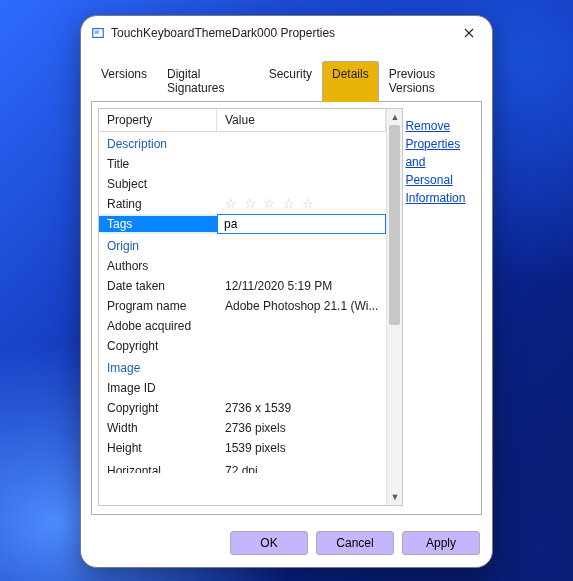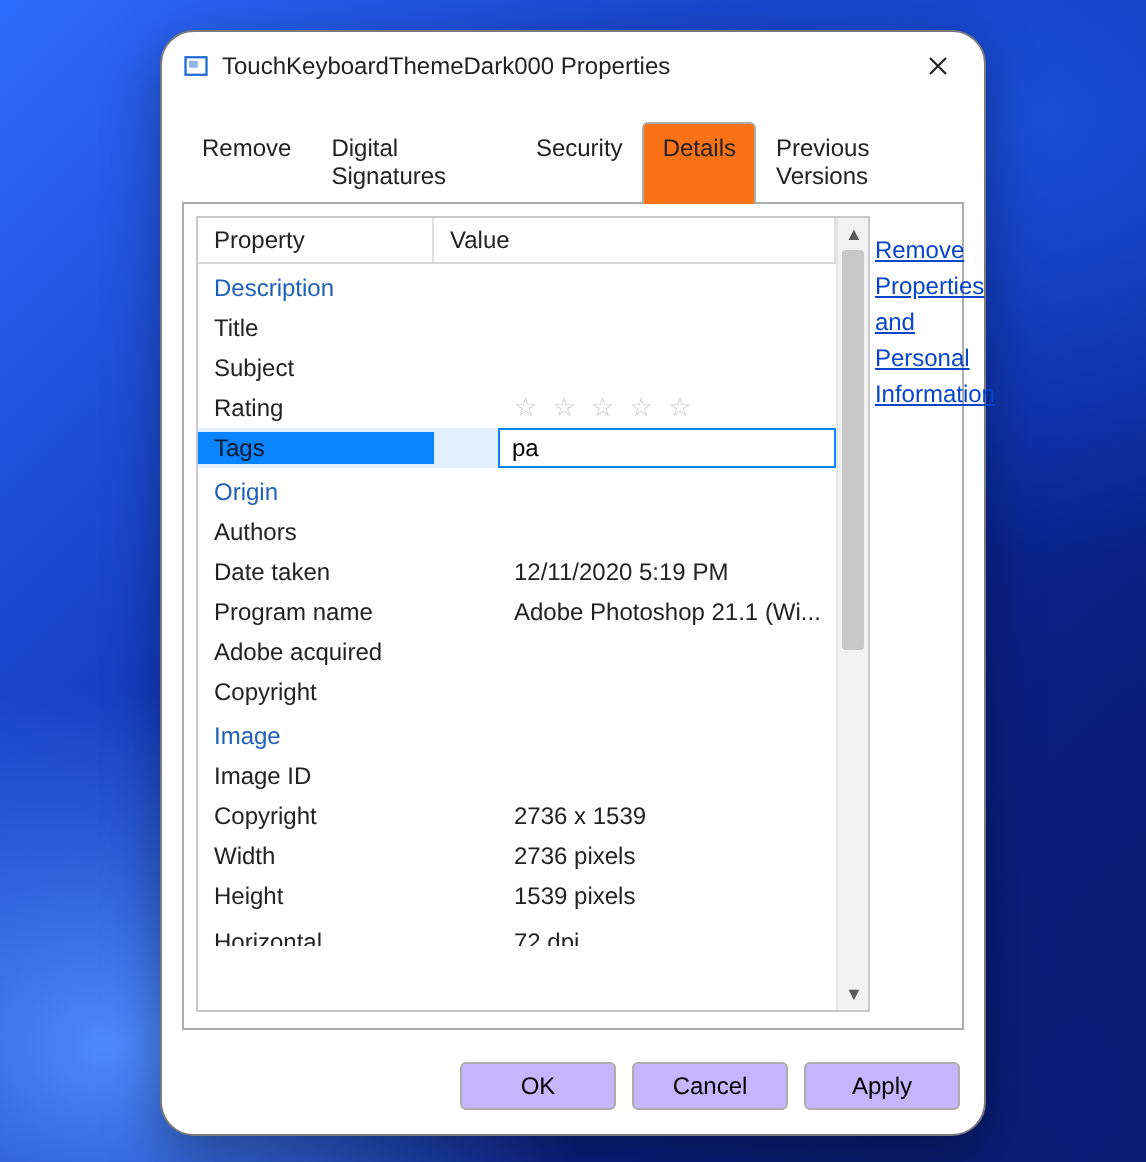--- a/index.html
+++ b/index.html
@@ -15,36 +15,36 @@
   background: #fff; border: 1px solid #7a7a7a; border-radius: 17px;
   box-shadow: 0 10px 28px rgba(0,0,0,.35);
   display: flex; flex-direction: column;
 }
 .titlebar { display: flex; align-items: center; height: 34px; padding: 0 6px 0 10px; }
 .titlebar .file-icon { width: 14px; height: 14px; margin-right: 6px; color: #1e6ad6; }
 .titlebar .title { font-size: 12px; color: #222; flex: 1; white-space: nowrap; overflow: hidden; text-overflow: ellipsis; }
 .titlebar .close { width: 34px; height: 28px; display:flex; align-items:center; justify-content:center; border-radius:4px; }
 .tabs { display:flex; gap:0; padding: 0 10px; margin-top: 10px; }
 .tab { font-size: 12px; color:#222; padding: 5px 9px 7px; border:1px solid transparent; border-bottom:none; cursor:default; position:relative; top:1px; }
-.tab.active { border-color:#adadad; background:#f97316; border-top-left-radius:3px; border-top-right-radius:3px; }
+.tab.active { border-color:#adadad; background:#eab308; border-top-left-radius:3px; border-top-right-radius:3px; }
 .tabpane {
   margin: 0 10px 8px; border:1px solid #adadad; flex:1; display:flex; flex-direction:row; padding:6px 6px 8px;
 }
 .grid-wrap { border:1px solid #c8c8c8; flex:1; display:flex; }
 .grid-scroll { flex:1; overflow:hidden; }
 .gh { display:flex; border-bottom:1px solid #d8d8d8; }
 .gh div { font-size:12px; color:#222; padding:4px 8px; border-right:1px solid #e0e0e0; }
 .gh .c1 { width:118px; }
 .gh .c2 { flex:1; }
-.row { display:flex; align-items:center; min-height:20px;gap:32px; }
+.row { display:flex; align-items:center; min-height:20px; }
 .row .c1 { width:118px; padding:1px 8px; font-size:12px; color:#222; }
 .row .c2 { flex:1; padding:1px 8px; font-size:12px; color:#222; white-space:nowrap; overflow:hidden; text-overflow:ellipsis; }
 .section .c1 { color:#1e5fb8; padding-top:5px; padding-bottom:3px; }
 .row.selected { background:#0a84ff1f; }
-.row.selected .c1 { background:#0a84ff; color:#0f172a; }
+.row.selected .c1 { background:#0a84ff; color:#ffffff; }
 .row.selected .c2 { padding:0; }
 .row.selected input { width:100%; height:20px; font-size:12px; border:1px solid #0a84ff; outline:none; padding:0 6px; background:#fff; }
 .stars { color:#c9c9c9; letter-spacing:2px; font-size:13px; line-height:1; }
 .scrollbar { width:16px; background:#f2f2f2; border-left:1px solid #e3e3e3; display:flex; flex-direction:column; }
 .scrollbar .arrow { height:16px; display:flex; align-items:center; justify-content:center; color:#5a5a5a; font-size:9px; }
 .scrollbar .track { flex:1; position:relative; }
 .scrollbar .thumb { position:absolute; left:2px; right:2px; top:0; height:55%; background:#c7c7c7; border-radius:2px; }
 .linkrow { padding:8px 2px 0; }
 .linkrow a { font-size:12px; color:#0645cc; text-decoration:underline; cursor:default; }
 .buttons { display:flex; justify-content:flex-end; gap:8px; padding:8px 12px 12px; }
@@ -67,21 +67,21 @@
     </span>
     <span class="title">TouchKeyboardThemeDark000 Properties</span>
     <div class="close">
       <svg viewBox="0 0 10 10" width="10" height="10">
           <path d="M1 1 L9 9 M9 1 L1 9" stroke="#222" stroke-width="1.1" fill="none"></path>
         </svg>
     </div>
   </div>
 
   <div class="tabs">
-    <div class="tab">Remove</div>
+    <div class="tab">Versions</div>
     <div class="tab">Digital Signatures</div>
     <div class="tab">Security</div>
     <div class="tab active">Details</div>
     <div class="tab">Previous Versions</div>
   </div>
 
   <div class="tabpane">
     <div class="grid-wrap">
       <div class="grid-scroll">
         <div class="gh">

